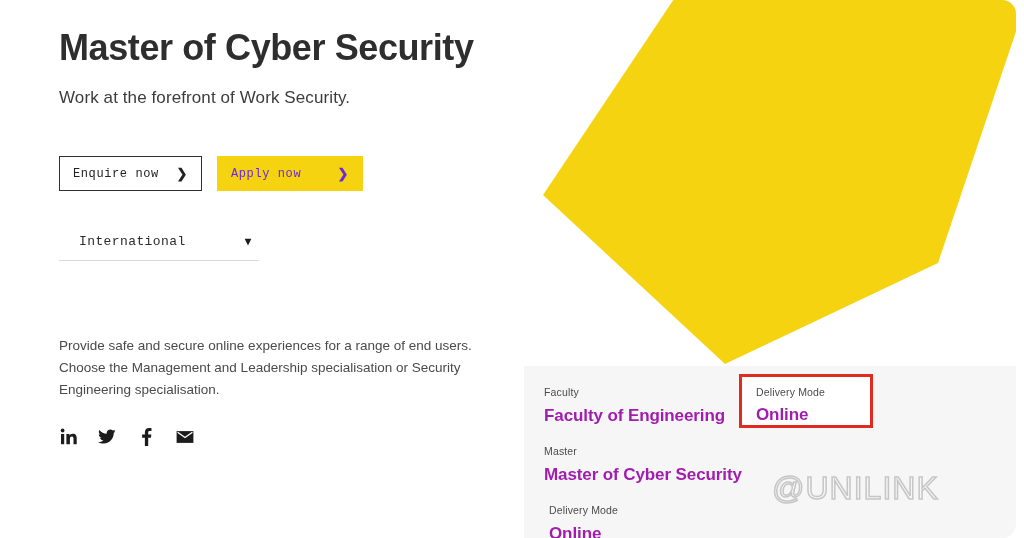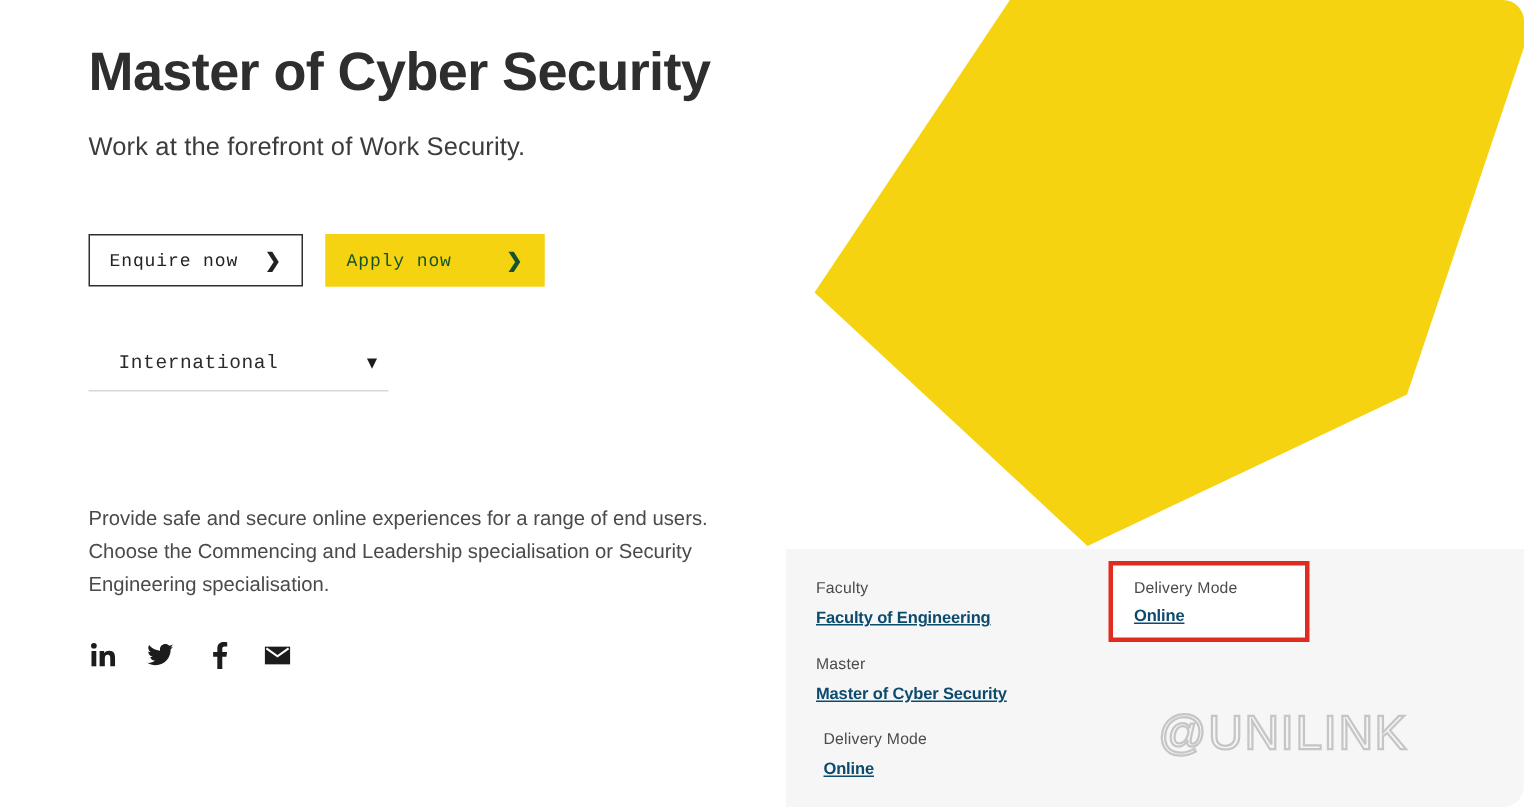--- a/index.html
+++ b/index.html
@@ -75,21 +75,21 @@
     padding: 4px 13px;
     background: #ffffff;
     border: 1px solid #2f2f2f;
     color: #222222;
   }
   .btn-solid {
     width: 146px;
     padding: 0 13px;
     background: #f5d310;
     border: 1px solid #f5d310;
-    color: #14532d;
+    color: #6d28d9;
   }
   .btn .chev {
     font-size: 13px;
     font-weight: bold;
     font-family: "Liberation Sans", sans-serif;
     line-height: 1;
   }
 
   
   .select-wrap {
@@ -162,26 +162,25 @@
     margin-left: 5px;
   }
   .info-block { margin-bottom: 17px; }
   .info-label {
     font-size: 10.5px;
     color: #4b4b4b;
     letter-spacing: 0.15px;
     margin-bottom: 7px;
   }
   .info-value {
-    font-size: 11px;
-    font-weight: bold;
-    color: #0c4a6e;
+    font-size: 17px;
+    font-weight: bold;
+    color: #a21caf;
     line-height: 1.34;
     letter-spacing: -0.1px;
-    text-decoration: underline;
   }
 
   
   .annotation-box {
     position: absolute;
     left: 739px;
     top: 374px;
     width: 134px;
     height: 54px;
     border: 3px solid #e02b20;
@@ -230,21 +229,21 @@
         <span>Apply now</span>
         <span class="chev">❯</span>
       </div>
     </div>
 
     <div class="select-wrap">
       <span class="select-value">International</span>
       <span class="select-caret">▾</span>
     </div>
 
-    <p class="description">Provide safe and secure online experiences for a range of end users. Choose the Commencing and Leadership specialisation or Security Engineering specialisation.</p>
+    <p class="description">Provide safe and secure online experiences for a range of end users. Choose the Management and Leadership specialisation or Security Engineering specialisation.</p>
 
     <div class="social-row">
       <a class="social-link">
         <svg width="17" height="17" viewBox="0 0 17 17" fill="currentColor">
           <rect x="1" y="6" width="3.2" height="10.2"></rect>
           <circle cx="2.6" cy="2.5" r="1.9"></circle>
           <path d="M6.4 6h3.05v1.45h0.05c0.45-0.82 1.55-1.68 3.18-1.68 3.4 0 4.03 2.1 4.03 4.84v5.6h-3.2v-4.96c0-1.18-0.02-2.7-1.68-2.7-1.68 0-1.94 1.28-1.94 2.61v5.05H6.4V6z"></path>
         </svg>
       </a>
       <a class="social-link">

